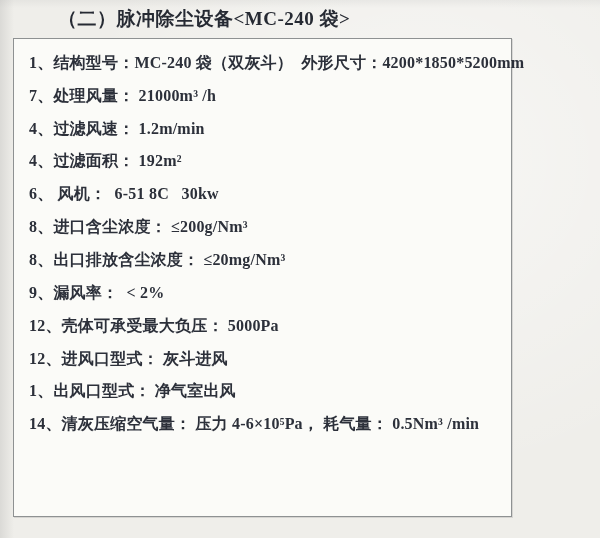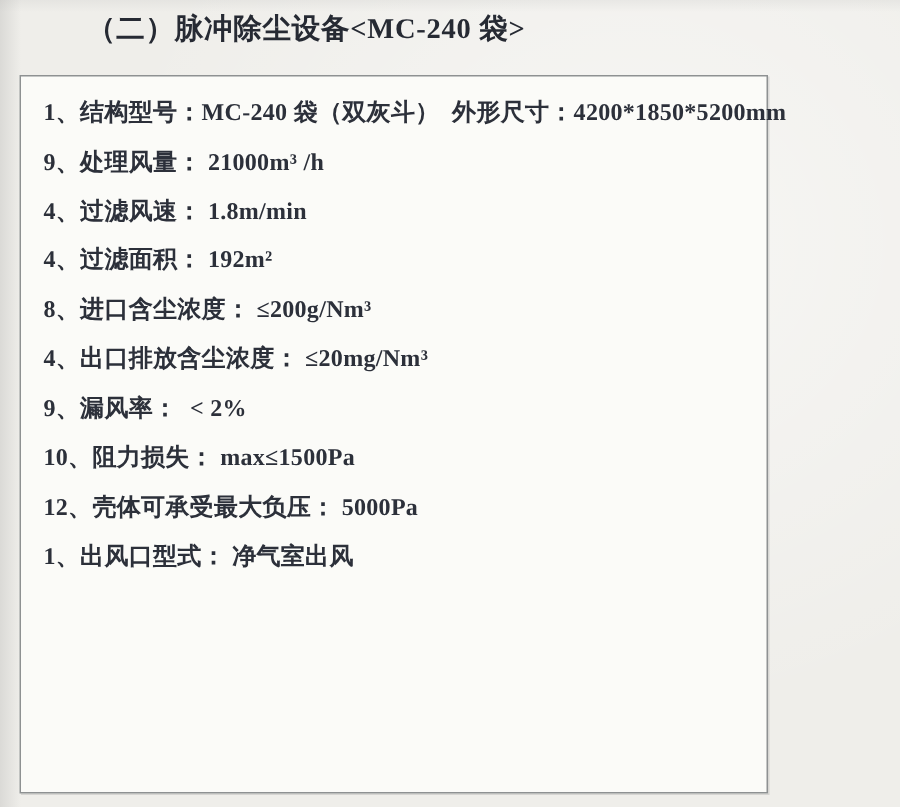--- a/index.html
+++ b/index.html
@@ -27,21 +27,21 @@
     top: 6px;
     font-size: 19px;
     font-weight: bold;
     color: #262a33;
     letter-spacing: 0.5px;
     white-space: pre;
   }
   .spec-box {
     position: absolute;
     left: 13px;
-    top: 50px;
+    top: 38px;
     width: 499px;
     height: 479px;
     border: 1.5px solid #8e9192;
     background: #fbfbf8;
     box-sizing: border-box;
     padding: 8px 10px 0 15px;
     box-shadow: 1px 1px 0 rgba(140,140,140,0.25);
   }
   .spec-item {
     height: 32.85px;
@@ -56,24 +56,26 @@
 </style>
 </head>
 <body>
 
 <div class="page">
 
   <div class="doc-title">（二）脉冲除尘设备&lt;MC-240 袋&gt;</div>
 
   <div class="spec-box">
     <div class="spec-item">1、结构型号：MC-240 袋（双灰斗）  外形尺寸：4200*1850*5200mm</div>
-    <div class="spec-item">9、处理风量： 21000m³ /h</div>
-    <div class="spec-item">4、过滤风速： 1.8m/min</div>
+    <div class="spec-item">7、处理风量： 21000m³ /h</div>
+    <div class="spec-item">4、过滤风速： 1.2m/min</div>
     <div class="spec-item">4、过滤面积： 192m²</div>
+    <div class="spec-item">6、 风机：  6-51 8C   30kw</div>
     <div class="spec-item">8、进口含尘浓度： ≤200g/Nm³</div>
-    <div class="spec-item">4、出口排放含尘浓度： ≤20mg/Nm³</div>
+    <div class="spec-item">8、出口排放含尘浓度： ≤20mg/Nm³</div>
     <div class="spec-item">9、漏风率：  &lt; 2%</div>
-    <div class="spec-item">10、阻力损失： max≤1500Pa</div>
     <div class="spec-item">12、壳体可承受最大负压： 5000Pa</div>
+    <div class="spec-item">12、进风口型式： 灰斗进风</div>
     <div class="spec-item">1、出风口型式： 净气室出风</div>
+    <div class="spec-item">14、清灰压缩空气量： 压力 4-6×10⁵Pa， 耗气量： 0.5Nm³ /min</div>
   </div>
 
 </div>
 
 </body></html>

